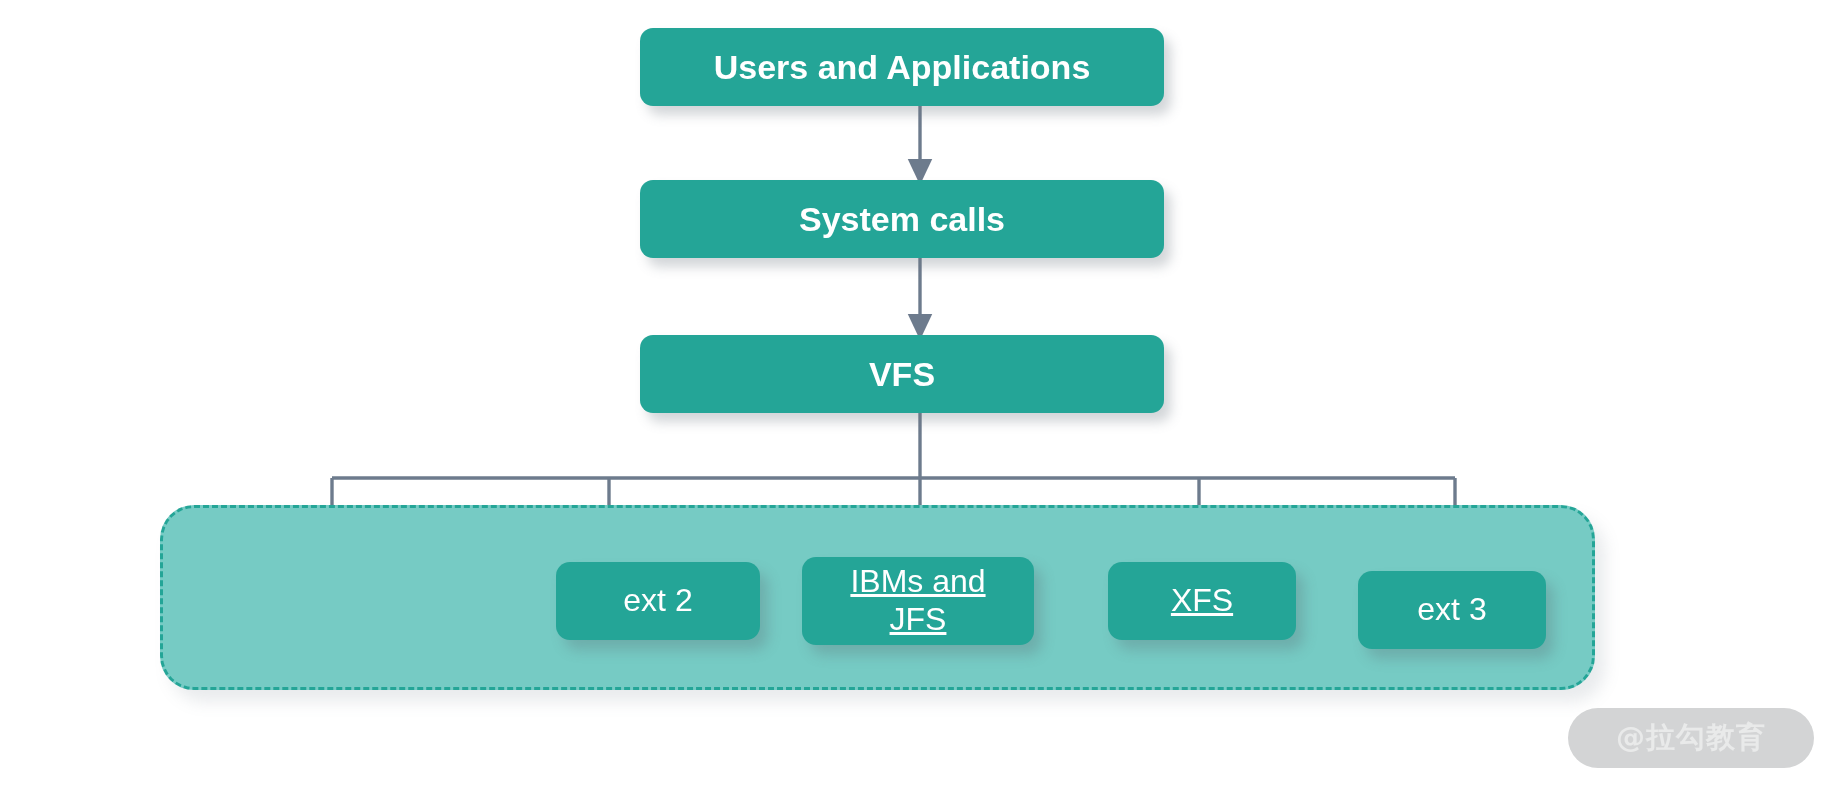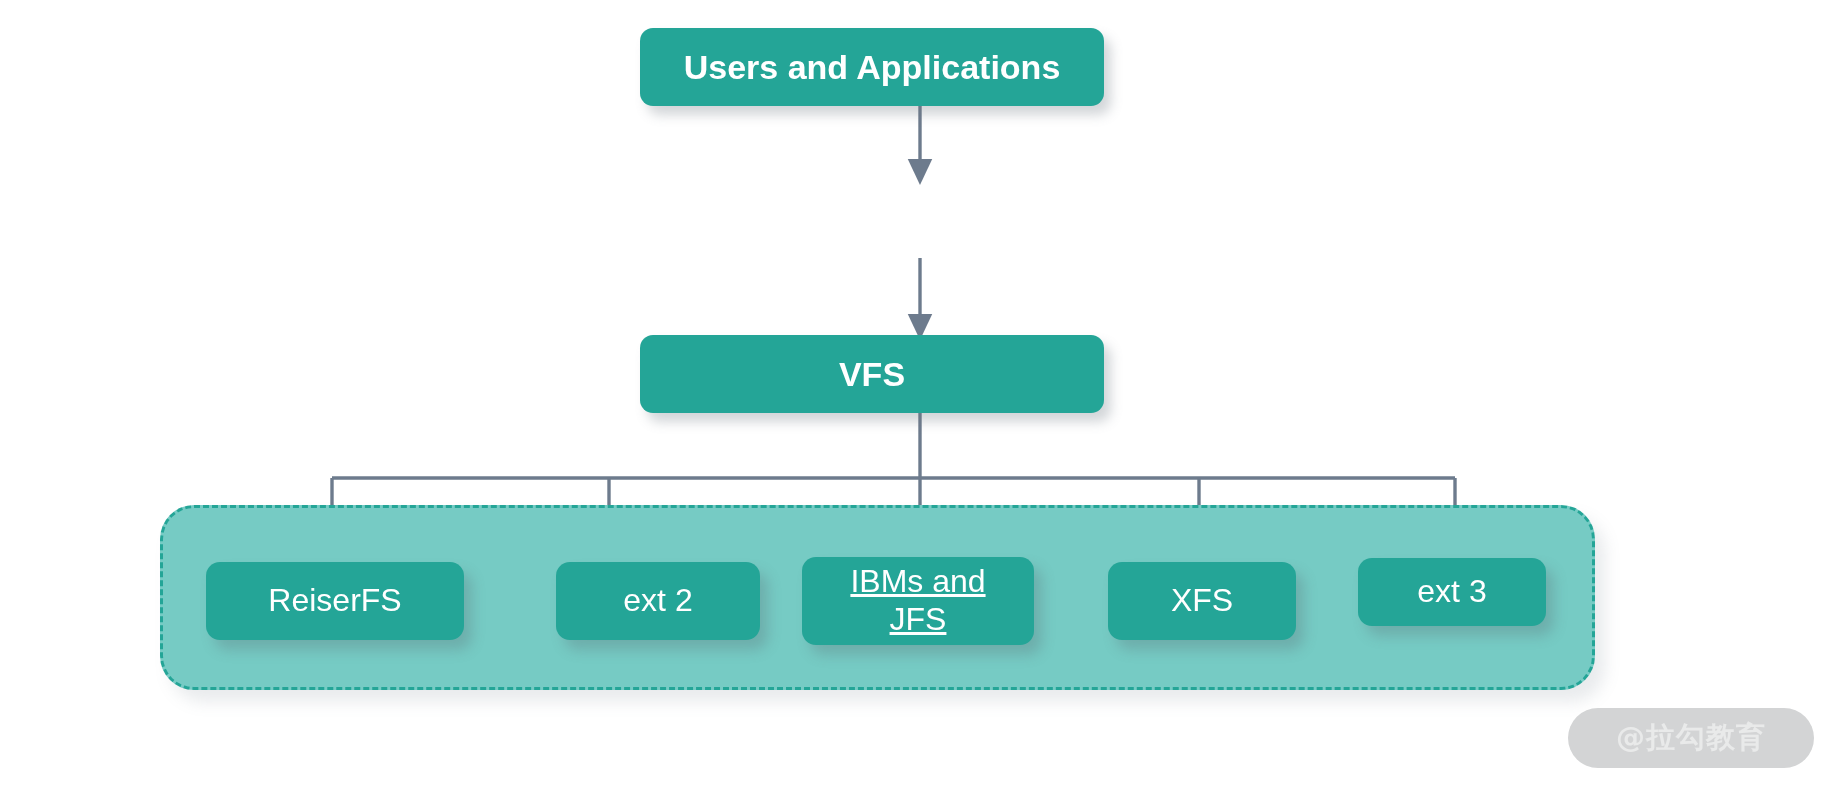--- a/index.html
+++ b/index.html
@@ -61,21 +61,21 @@
     justify-content: center;
     text-align: center;
     line-height: 1.18;
     z-index: 3;
     box-shadow: 7px 9px 12px rgba(110,120,130,0.30);
     -webkit-font-smoothing: antialiased;
   }
 
   .node-lg {
     left: 640px;
-    width: 464px;
+    width: 524px;
     height: 78px;
     font-size: 34px;
     font-weight: 600;
     border-radius: 13px;
   }
 
   #node-users       { top: 28px; }
   #node-syscalls    { top: 180px; }
   #node-vfs         { top: 335px; }
 
@@ -83,22 +83,22 @@
     font-size: 32px;
     font-weight: 500;
     border-radius: 14px;
     z-index: 4;
     box-shadow: 8px 10px 13px rgba(90,110,115,0.30);
   }
 
   #node-reiserfs { left: 206px;  top: 562px; width: 258px; height: 78px; }
   #node-ext2     { left: 508px;  top: 562px; width: 204px; height: 78px; margin-left: 48px; }
   #node-ibms     { left: 802px;  top: 557px; width: 232px; height: 88px; text-decoration: underline; }
-  #node-xfs      { left: 1108px; top: 562px; width: 188px; height: 78px; }
-  #node-ext3     { left: 1358px; top: 558px; width: 188px; height: 68px; text-align: center; }
+  #node-xfs      { left: 1108px; top: 562px; width: 188px; height: 78px; text-decoration: underline; }
+  #node-ext3     { left: 1358px; top: 571px; width: 188px; height: 78px; text-align: center; }
 
   .node-label { display: block; white-space: pre-line; }
 
   
   .watermark {
     position: absolute;
     left: 1568px;
     top: 708px;
     width: 246px;
     height: 60px;
@@ -143,28 +143,28 @@
     <line x1="1199" y1="478" x2="1199" y2="552" stroke="#6d7b8d" stroke-width="3.4" marker-end="url(#arrowhead)"></line>
     <line x1="1455" y1="478" x2="1455" y2="548" stroke="#6d7b8d" stroke-width="3.4" marker-end="url(#arrowhead)"></line>
   </svg>
 
   <div class="group-container"></div>
 
   <div class="node node-lg" id="node-users">
     <span class="node-label">Users and Applications</span>
   </div>
 
+  <div class="node node-lg" id="node-syscalls">
+    <span class="node-label">System calls</span>
+  </div>
 
   <div class="node node-lg" id="node-vfs">
     <span class="node-label">VFS</span>
   </div>
 
-  <div class="node node-fs" id="node-reiserfs">
-    <span class="node-label">ReiserFS</span>
-  </div>
 
   <div class="node node-fs" id="node-ext2">
     <span class="node-label">ext 2</span>
   </div>
 
   <div class="node node-fs" id="node-ibms">
     <span class="node-label">IBMs and
 JFS</span>
   </div>
 

